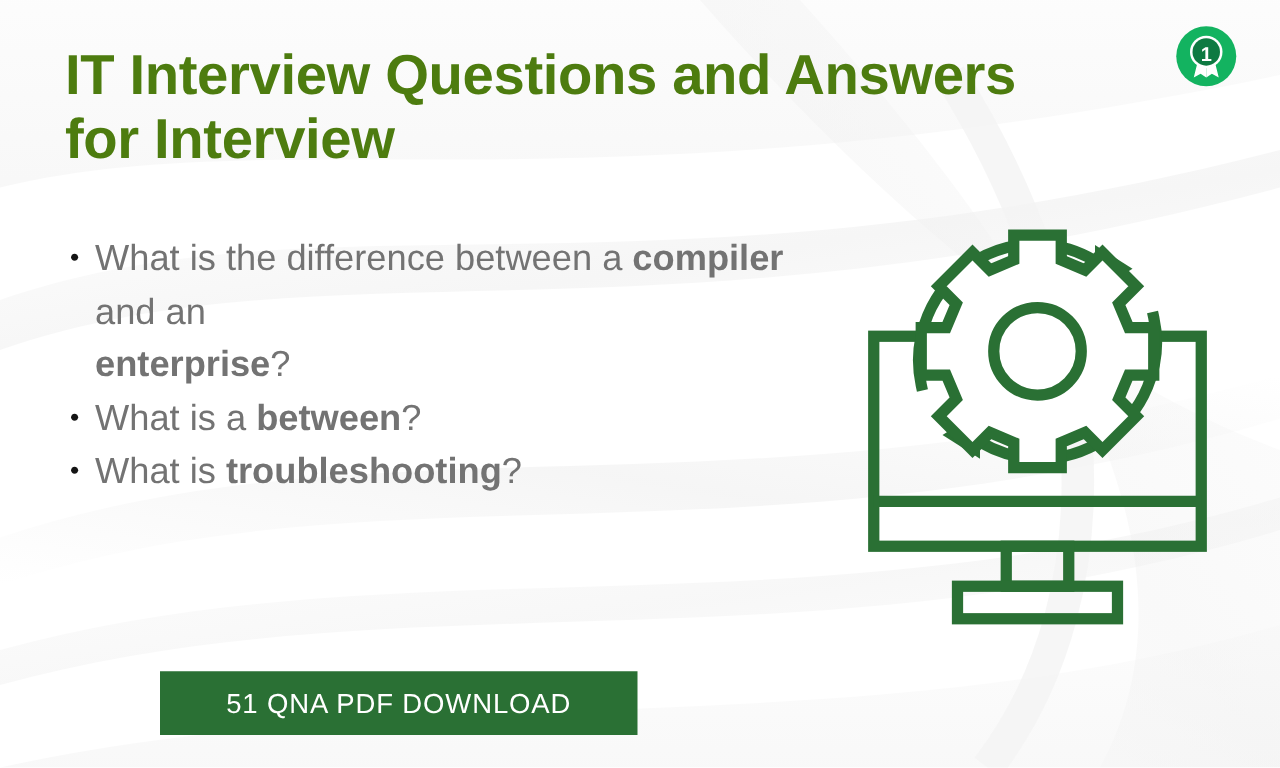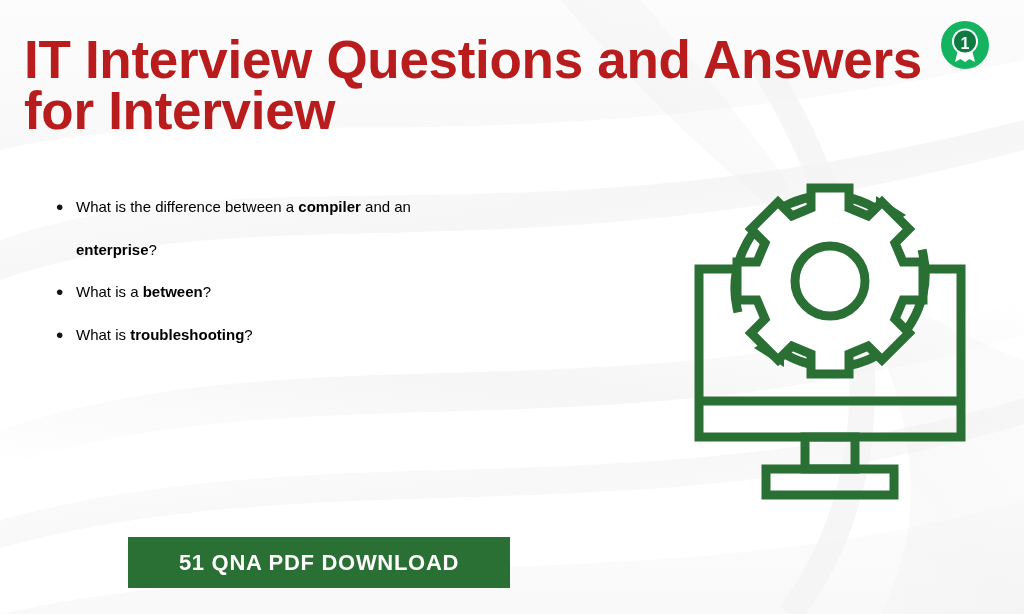--- a/index.html
+++ b/index.html
@@ -12,50 +12,50 @@
 
   
   #bg { position:absolute; inset:0; z-index:0; }
 
   
   .banner { position:absolute; inset:0; z-index:1; }
 
   
   .title {
     position:absolute;
-    left:24px; top:34px;
+    left:52px; top:34px;
     width:850px;
-    font-size:53px;
+    font-size:45px;
     font-weight:bold;
     line-height:51px;
     letter-spacing:-0.3px;
-    color:#b91c1c;
+    color:#4d7c0f;
   }
   .title .line { display:block; white-space:nowrap; }
 
   
   .badge {
     position:absolute;
     left:940px; top:20px;
     width:50px; height:50px;
   }
 
   
   .qlist {
     position:absolute;
     left:56px; top:186px;
     width:620px;
     list-style:none;
   }
   .qitem {
     position:relative;
     padding-left:20px;
-    font-size:15px;
+    font-size:29px;
     line-height:42.5px;
-    color:#000000;
+    color:#737373;
     white-space:pre-wrap;
   }
   .qitem::before {
     content:"\2022";
     position:absolute;
     left:0; top:0;
     font-size:21px;
     line-height:42.5px;
     color:#141414;
   }
@@ -71,21 +71,21 @@
   
   .cta {
     position:absolute;
     left:128px; top:537px;
     width:382px; height:51px;
     background:#2A7034;
     border:none;
     color:#ffffff;
     font-family:"Liberation Sans", sans-serif;
     font-size:22px;
-    font-weight:bold;
+    font-weight:normal;
     letter-spacing:0.7px;
     cursor:pointer;
     display:flex;
     align-items:center;
     justify-content:center;
   }
 </style>
 </head>
 <body>
 

